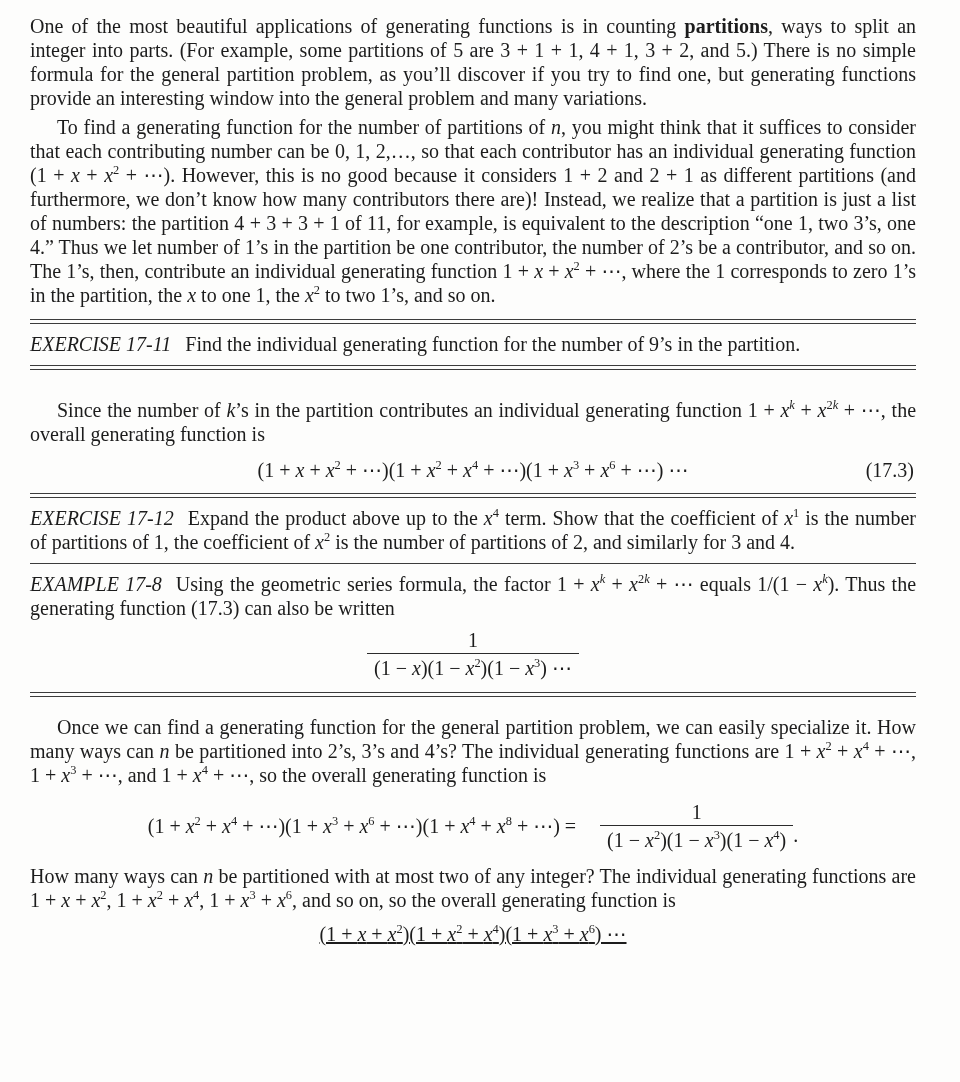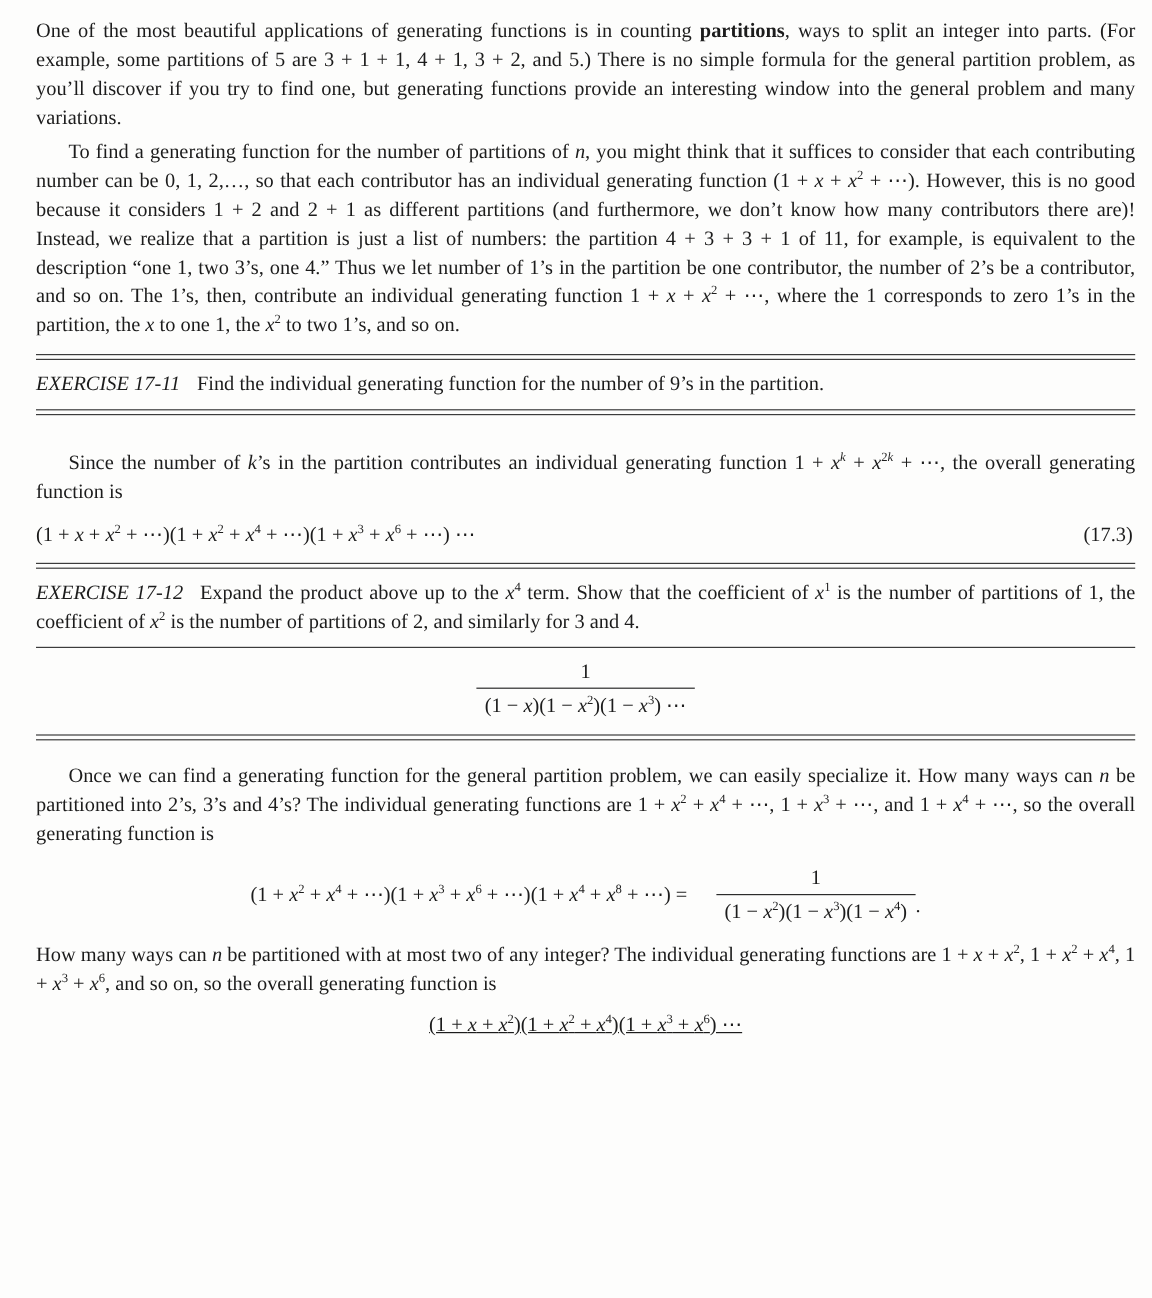--- a/index.html
+++ b/index.html
@@ -4,24 +4,24 @@
 <style>
   html,body{margin:0;padding:0;}
   body{
     width:960px;height:1082px;
     background:#f4f4f2;
     font-family:"Liberation Serif","DejaVu Serif",serif;
   }
   .page{
     box-sizing:border-box;
     width:960px;height:1082px;
-    padding:14px 14px 0 30px;
+    padding:14px 44px 0 30px;
     background:#fdfdfc;
     color:#1c1c1c;
-    font-size:17px;
+    font-size:20px;
     line-height:24px;
     text-align:justify;
     overflow:hidden;
   }
   p{margin:0;}
   sup{font-size:0.62em;line-height:0;vertical-align:super;}
   .indent{text-indent:27px;}
   .mt-sm{margin-top:5px;}
   .rule-double{
     height:3px;
@@ -31,21 +31,21 @@
   .rule-single{
     height:0;
     border-top:1.7px solid #3c3c3c;
   }
   .r-above-ex11{margin-top:12px;}
   .ex-line{padding:8px 0 9px 0;}
   .heading-label{font-style:italic;margin-right:14px;white-space:nowrap;}
   .p-since{margin-top:28px;}
   .eq-display{
     position:relative;
-    text-align:left;
+    text-align:center;
     margin:12px 0 11px 0;
     text-indent:0;
   }
   .eq-number{
     position:absolute;
     right:2px;top:50%;
     transform:translateY(-50%);
   }
   .ex12-body{margin-top:8px;margin-bottom:9px;}
   .rule-mid{margin:0;}
@@ -93,20 +93,23 @@
     <span data-name="equation-17-3-body">(1 + <i>x</i> + <i>x</i><sup>2</sup> + ⋯)(1 + <i>x</i><sup>2</sup> + <i>x</i><sup>4</sup> + ⋯)(1 + <i>x</i><sup>3</sup> + <i>x</i><sup>6</sup> + ⋯) ⋯</span>
     <span class="eq-number" data-name="equation-17-3-number">(17.3)</span>
   </div>
 
   <div class="rule-double" data-name="divider-double-top-exercise-17-12"></div>
   <p class="ex12-body" data-name="exercise-17-12-block">
     <span class="heading-label" data-name="exercise-17-12-label">EXERCISE 17-12</span><span data-name="exercise-17-12-text">Expand the product above up to the <i>x</i><sup>4</sup> term. Show that the coefficient of <i>x</i><sup>1</sup> is the number of partitions of 1, the coefficient of <i>x</i><sup>2</sup> is the number of partitions of 2, and similarly for 3 and 4.</span>
   </p>
 
   <div class="rule-single rule-mid" data-name="divider-single-above-example-17-8"></div>
+  <p class="example-body" data-name="example-17-8-block">
+    <span class="heading-label" data-name="example-17-8-label">EXAMPLE 17-8</span><span data-name="example-17-8-text">Using the geometric series formula, the factor 1 + <i>x</i><sup><i>k</i></sup> + <i>x</i><sup>2<i>k</i></sup> + ⋯ equals 1/(1 − <i>x</i><sup><i>k</i></sup>). Thus the generating function (17.3) can also be written</span>
+  </p>
 
   <div class="frac-display" data-name="display-fraction-partition-gf">
     <span class="frac" data-name="fraction">
       <span class="num" data-name="fraction-numerator">1</span>
       <span class="den" data-name="fraction-denominator">(1 − <i>x</i>)(1 − <i>x</i><sup>2</sup>)(1 − <i>x</i><sup>3</sup>) ⋯</span>
     </span>
   </div>
 
   <div class="rule-double" data-name="divider-double-end-example"></div>
 

